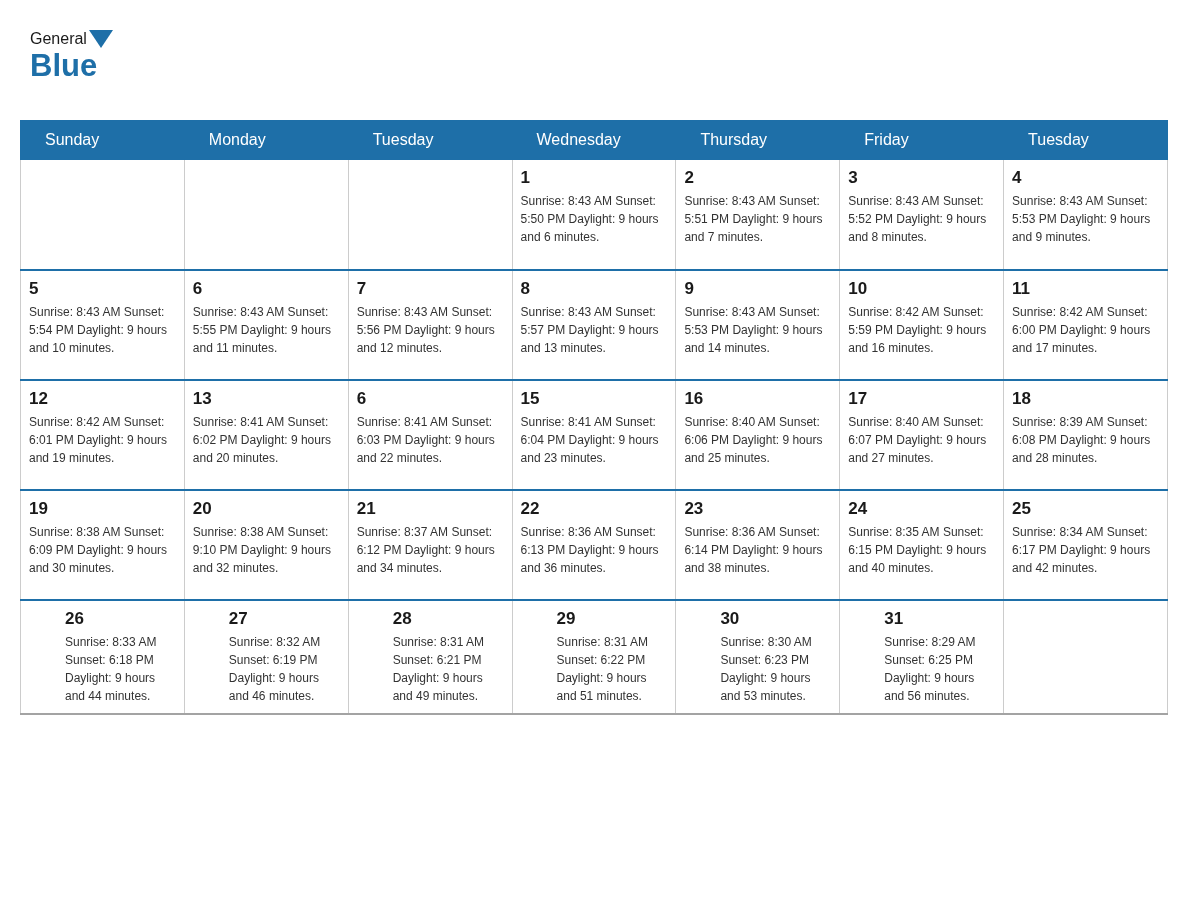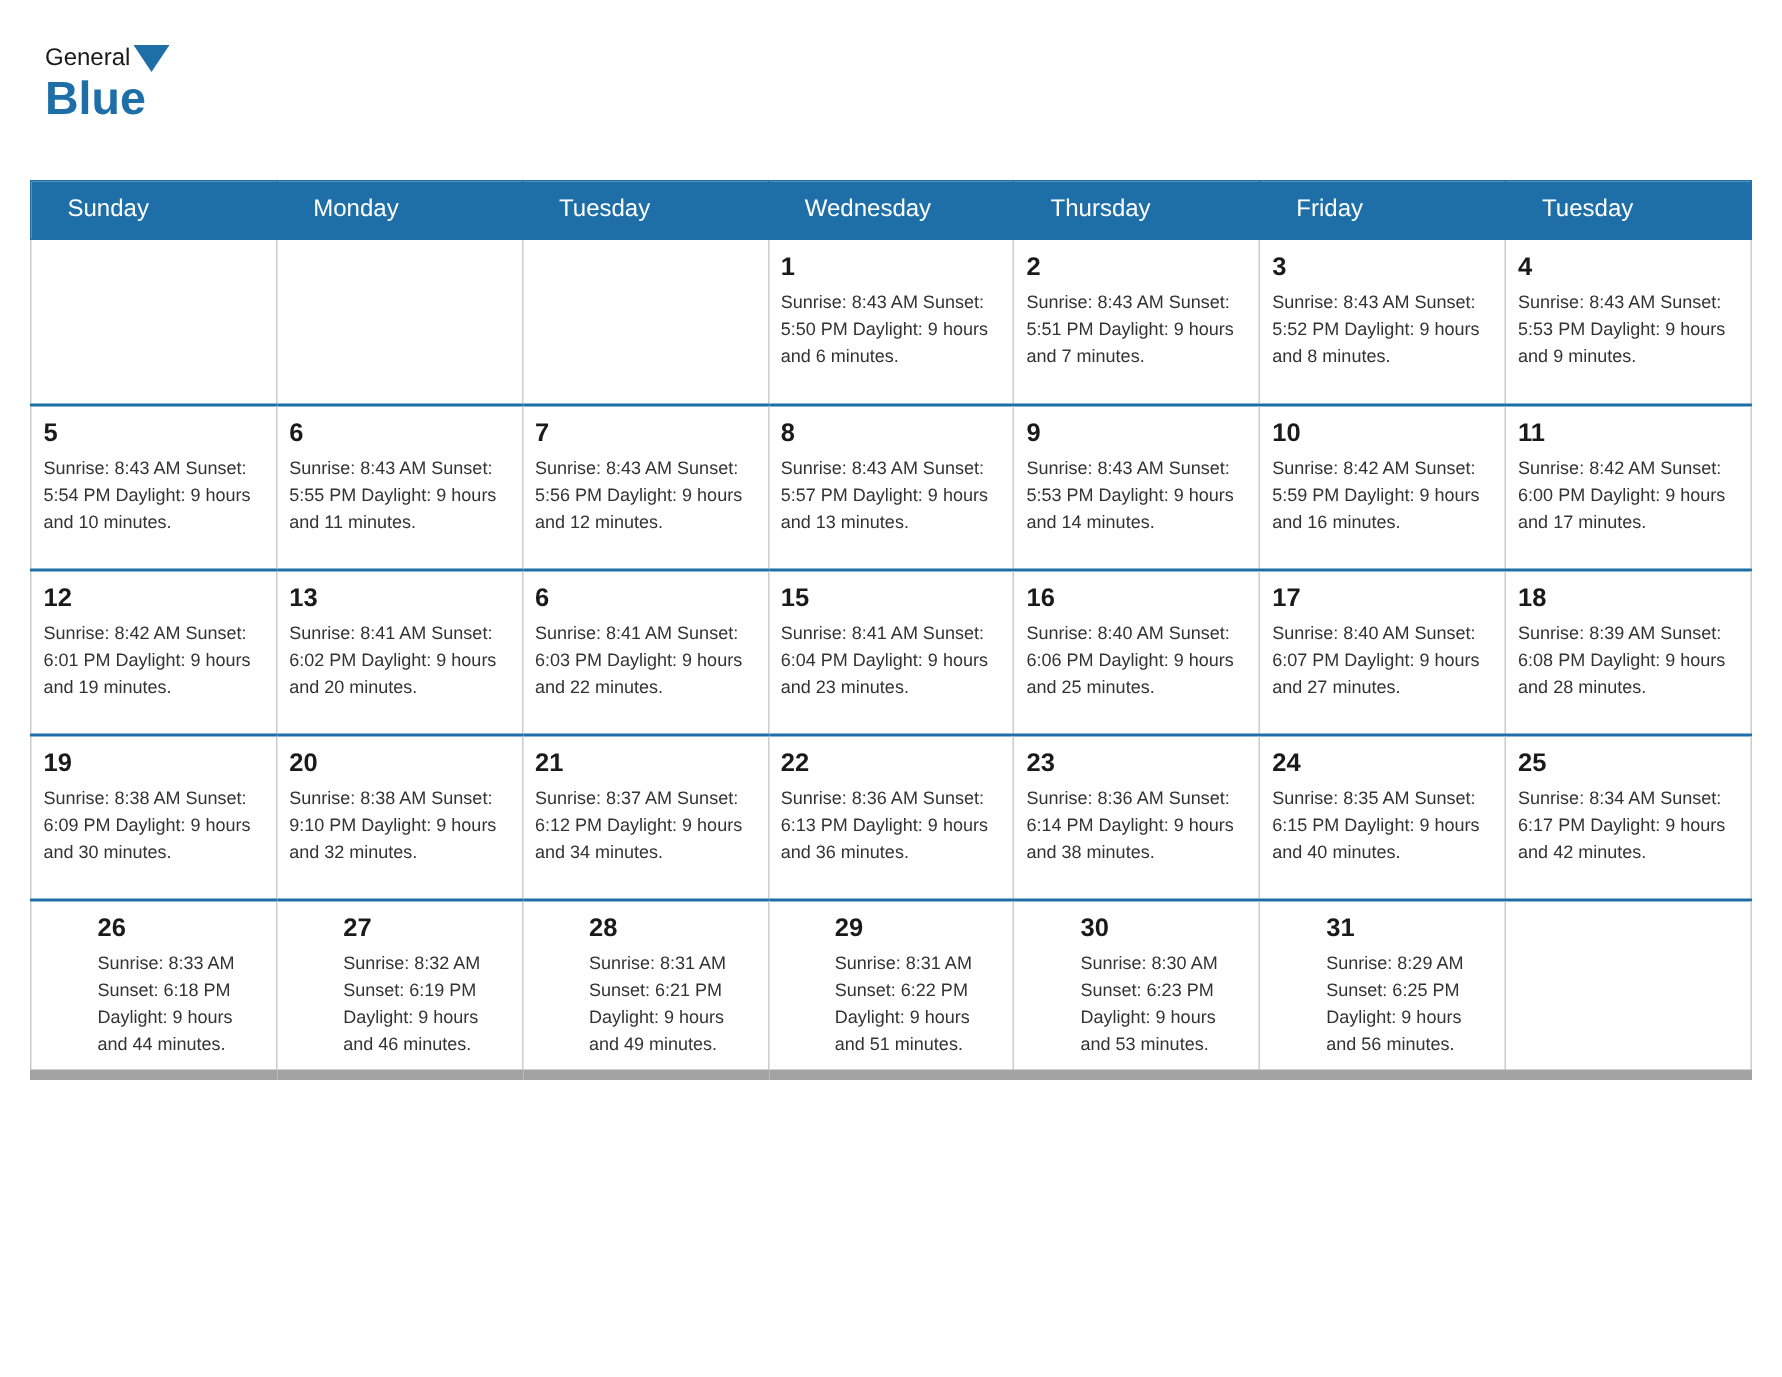--- a/index.html
+++ b/index.html
@@ -69,21 +69,21 @@
     }
     .calendar td {
       border: 1px solid #cccccc;
       vertical-align: top;
       padding: 8px;
       width: calc(100% / 7);
       height: 110px;
       border-bottom: 2px solid #1e6fa8;
     }
     .calendar tr:last-child td {
-      border-bottom: 7px solid #a3a3a3;
+      border-bottom: 2px solid #a3a3a3;
       padding-left: 44px;
     }
     .day-number {
       font-size: 17px;
       font-weight: bold;
       color: #1a1a1a;
       display: block;
       margin-bottom: 4px;
     }
     .day-info {

